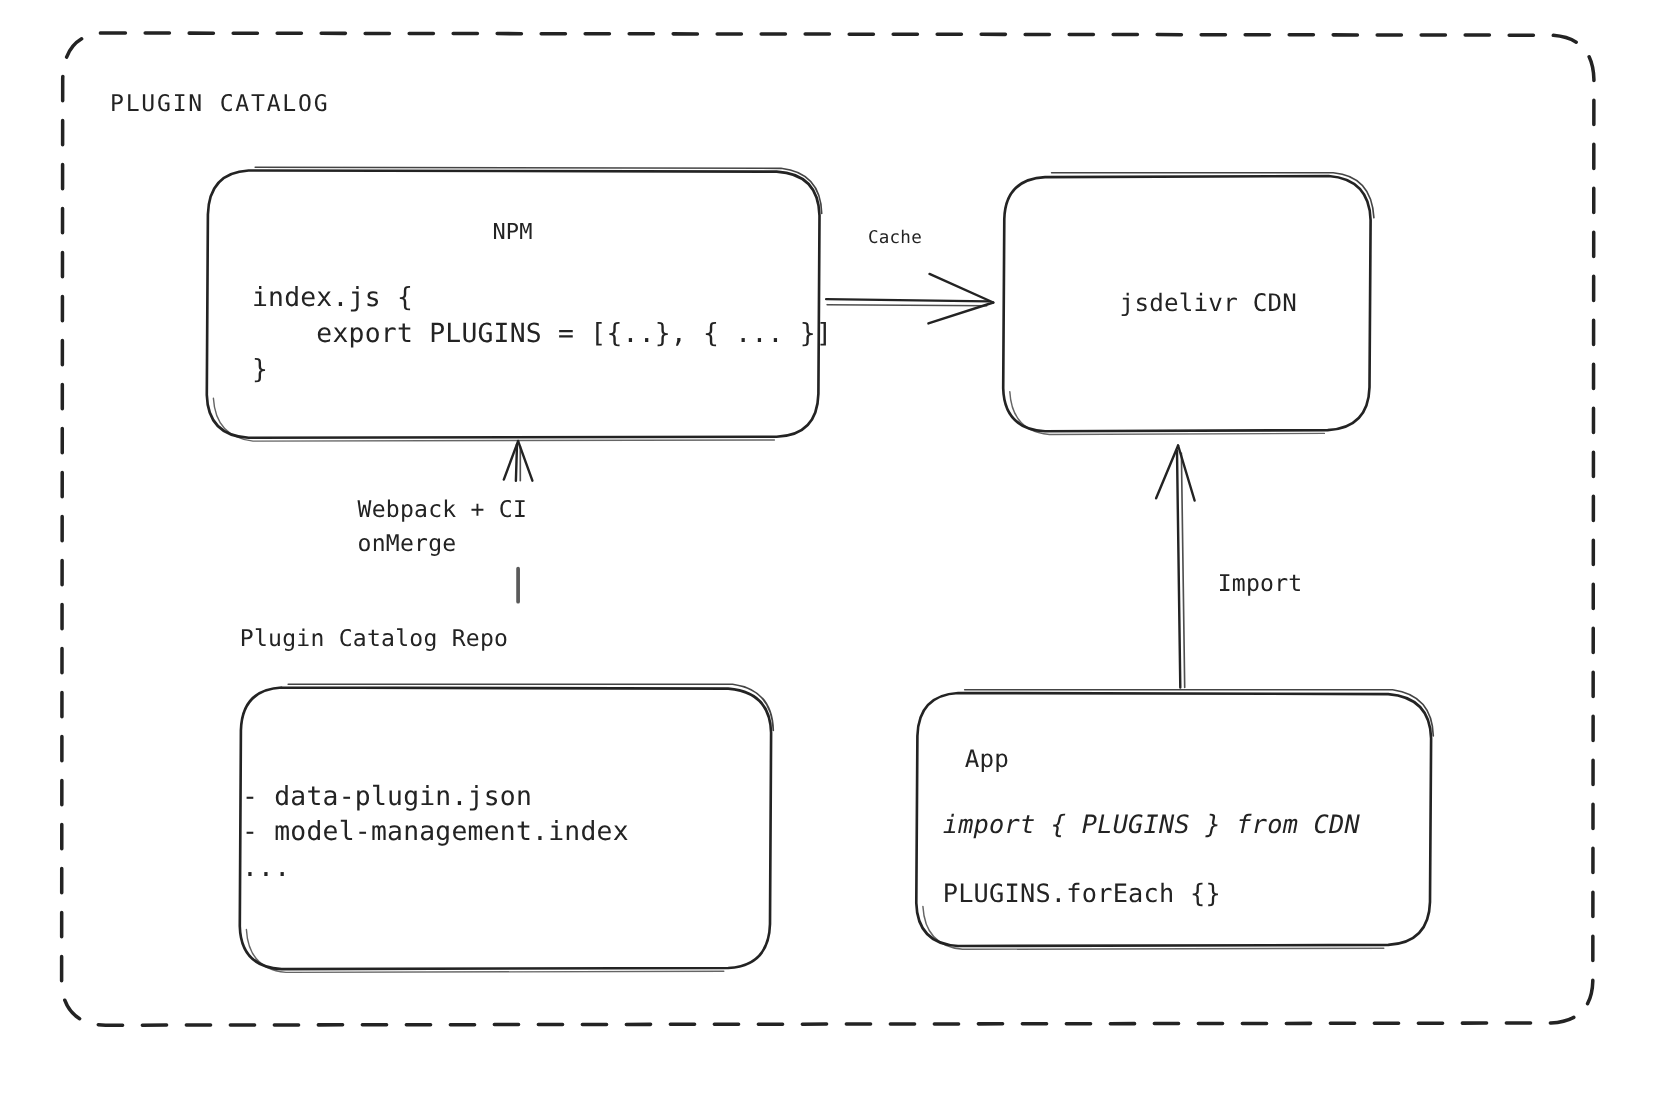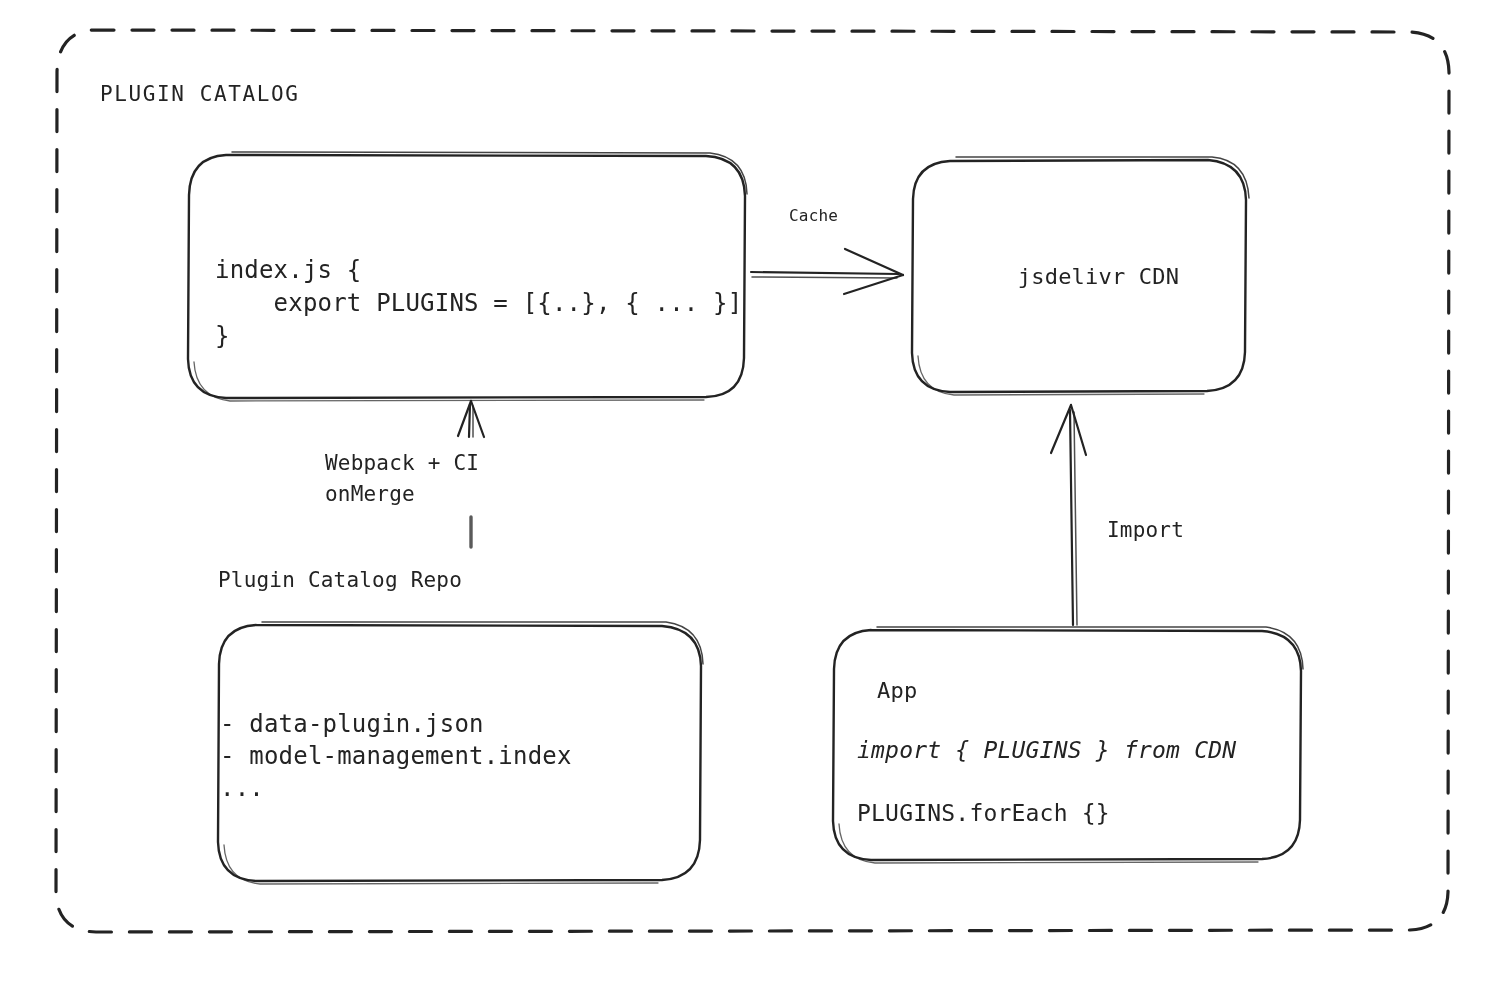--- a/index.html
+++ b/index.html
@@ -40,21 +40,21 @@
     letter-spacing: 1.6px;
   }
   .npm-title {
     left: 188px;
     top: 198px;
     width: 556px;
     text-align: center;
     font-size: 20px;
   }
   .npm-code {
-    left: 215px;
+    left: 229px;
     top: 254px;
     font-size: 24px;
     line-height: 33px;
   }
   .cdn-title {
     left: 912px;
     top: 264px;
     width: 333px;
     text-align: center;
     font-size: 22px;
@@ -155,20 +155,21 @@
         <path d="M 458,436 L 471,401" stroke-width="2.2"></path>
         <path d="M 484,437 L 471,401" stroke-width="2.2"></path>
         <path d="M 471,517 L 471,547" stroke-width="3.4" opacity="0.75"></path>
       </g>
 
     </g>
   </svg>
 
   <div class="txt frame-title">PLUGIN CATALOG</div>
 
+  <div class="txt npm-title">NPM</div>
   <div class="txt npm-code">index.js {
     export PLUGINS = [{..}, { ... }]
 }</div>
 
   <div class="txt cdn-title">jsdelivr CDN</div>
 
   <div class="txt cache-label">Cache</div>
 
   <div class="txt import-label">Import</div>
 

